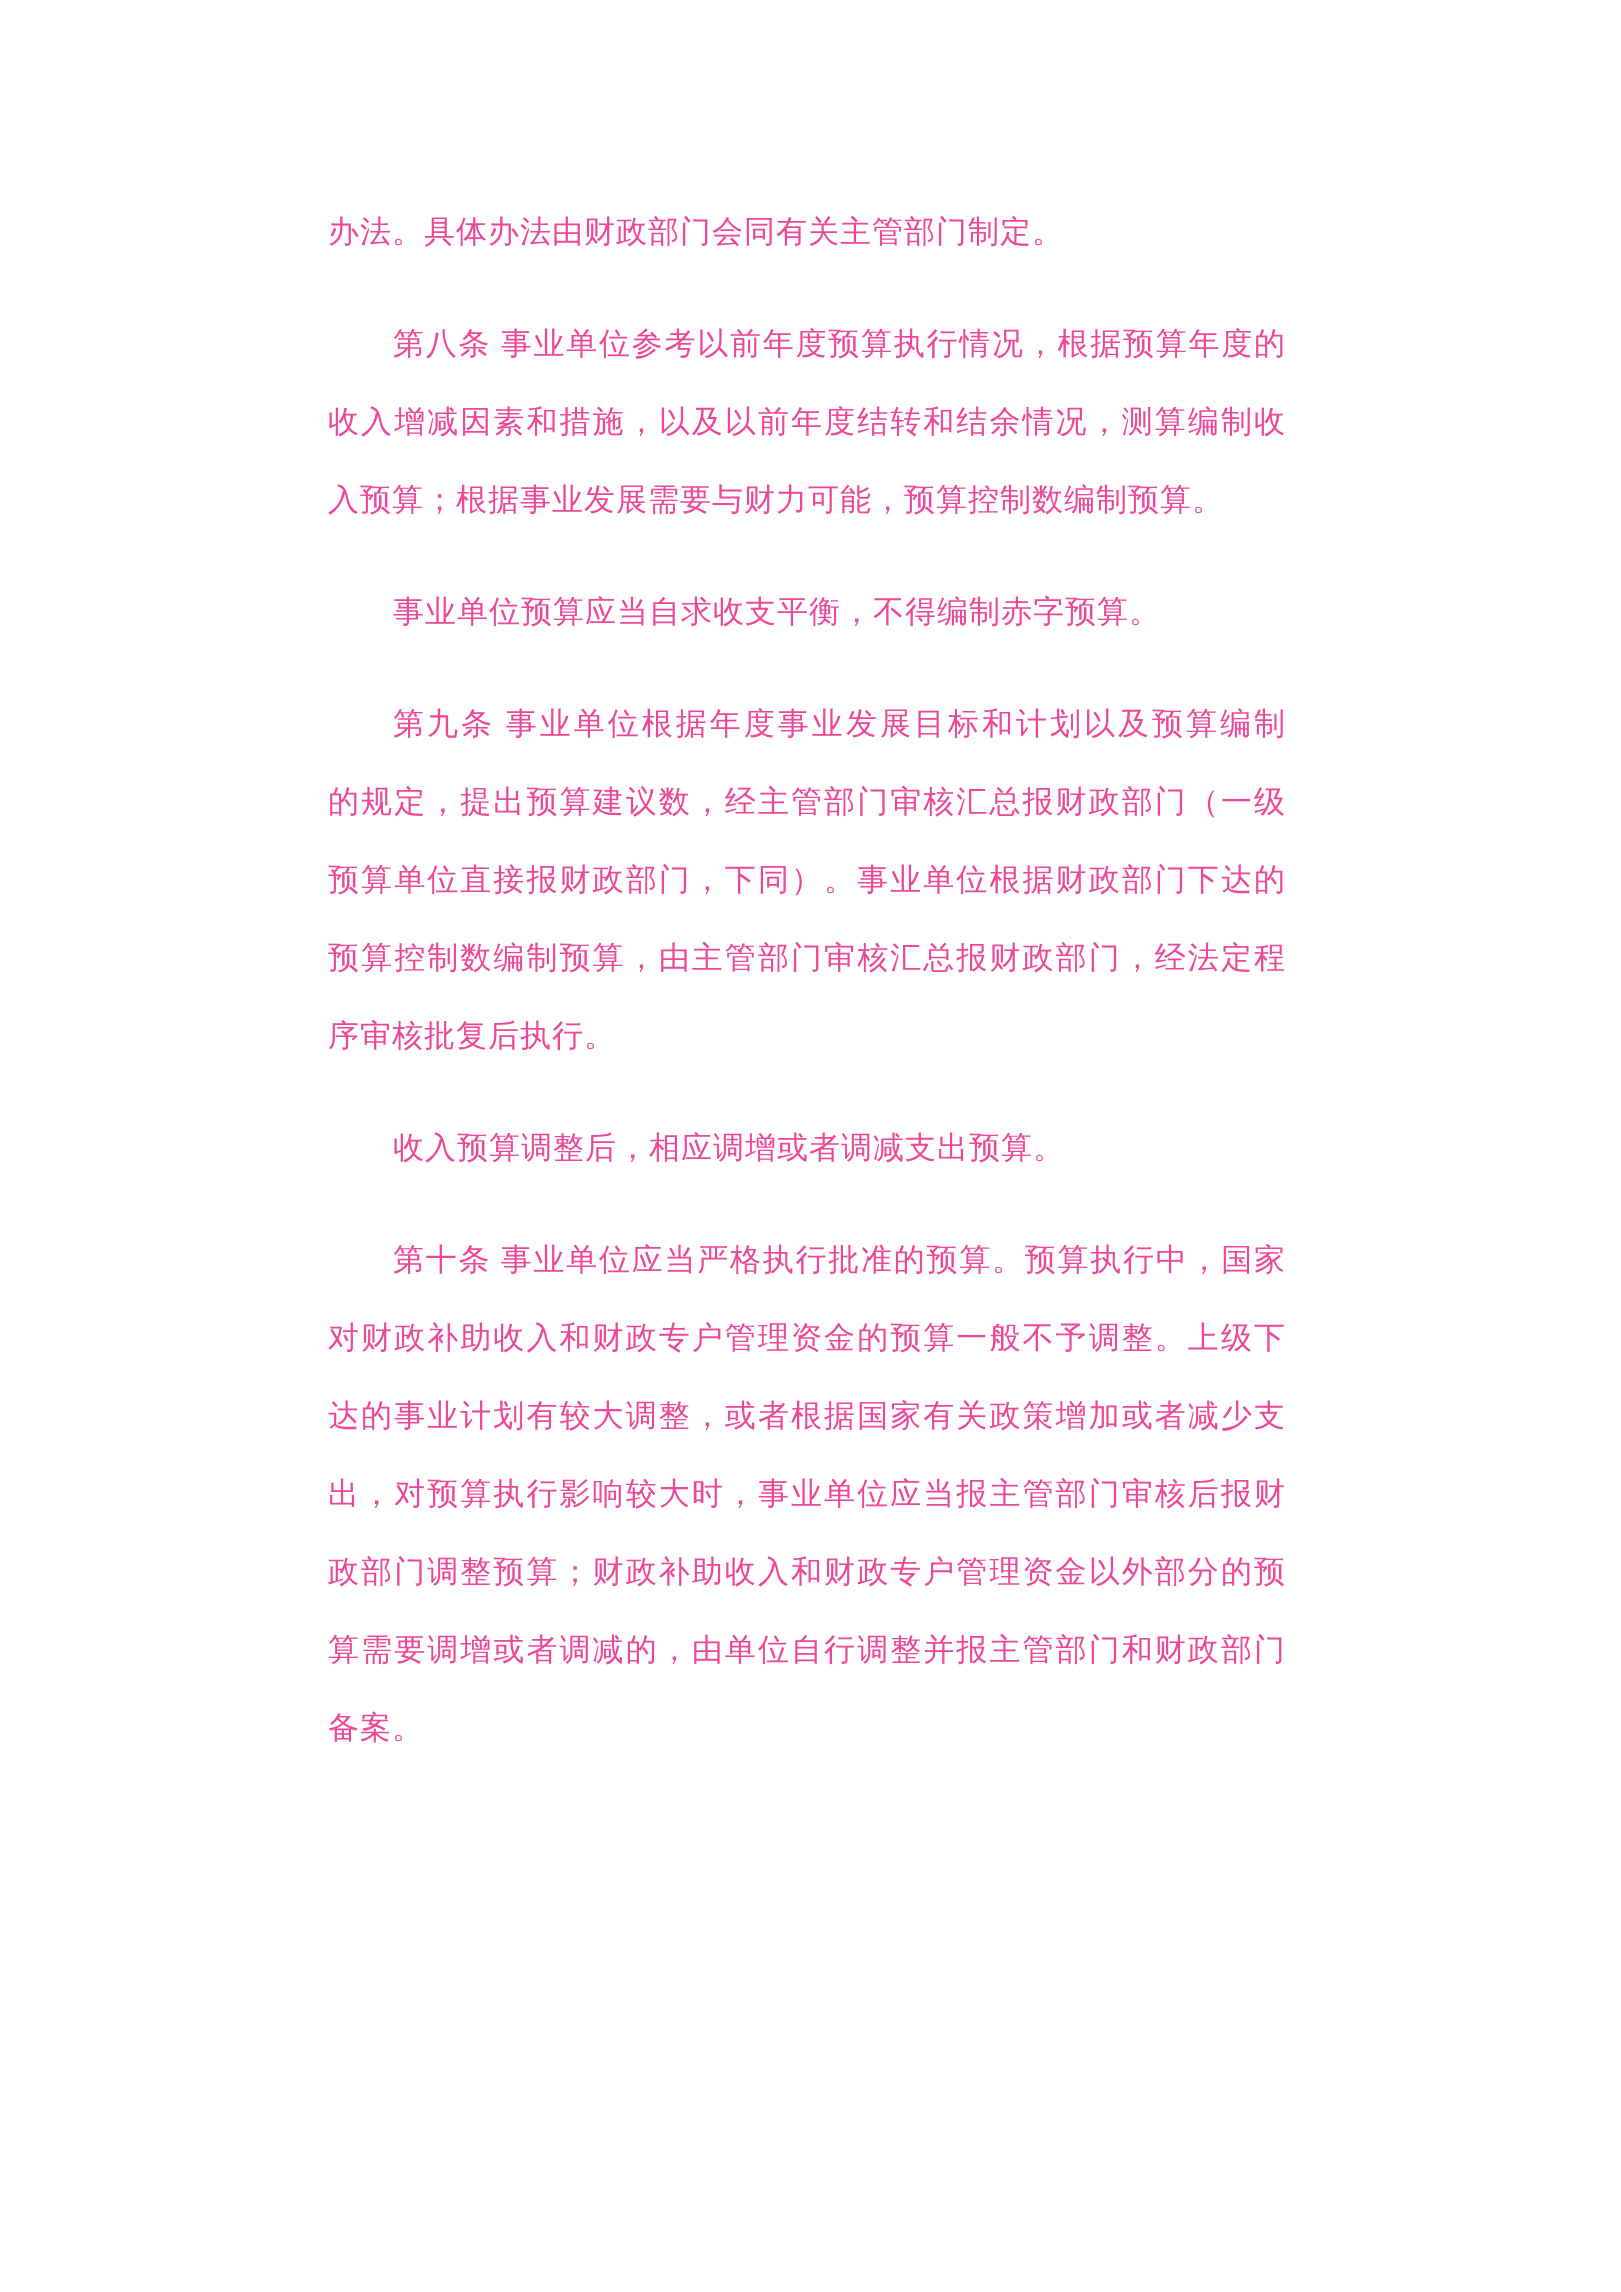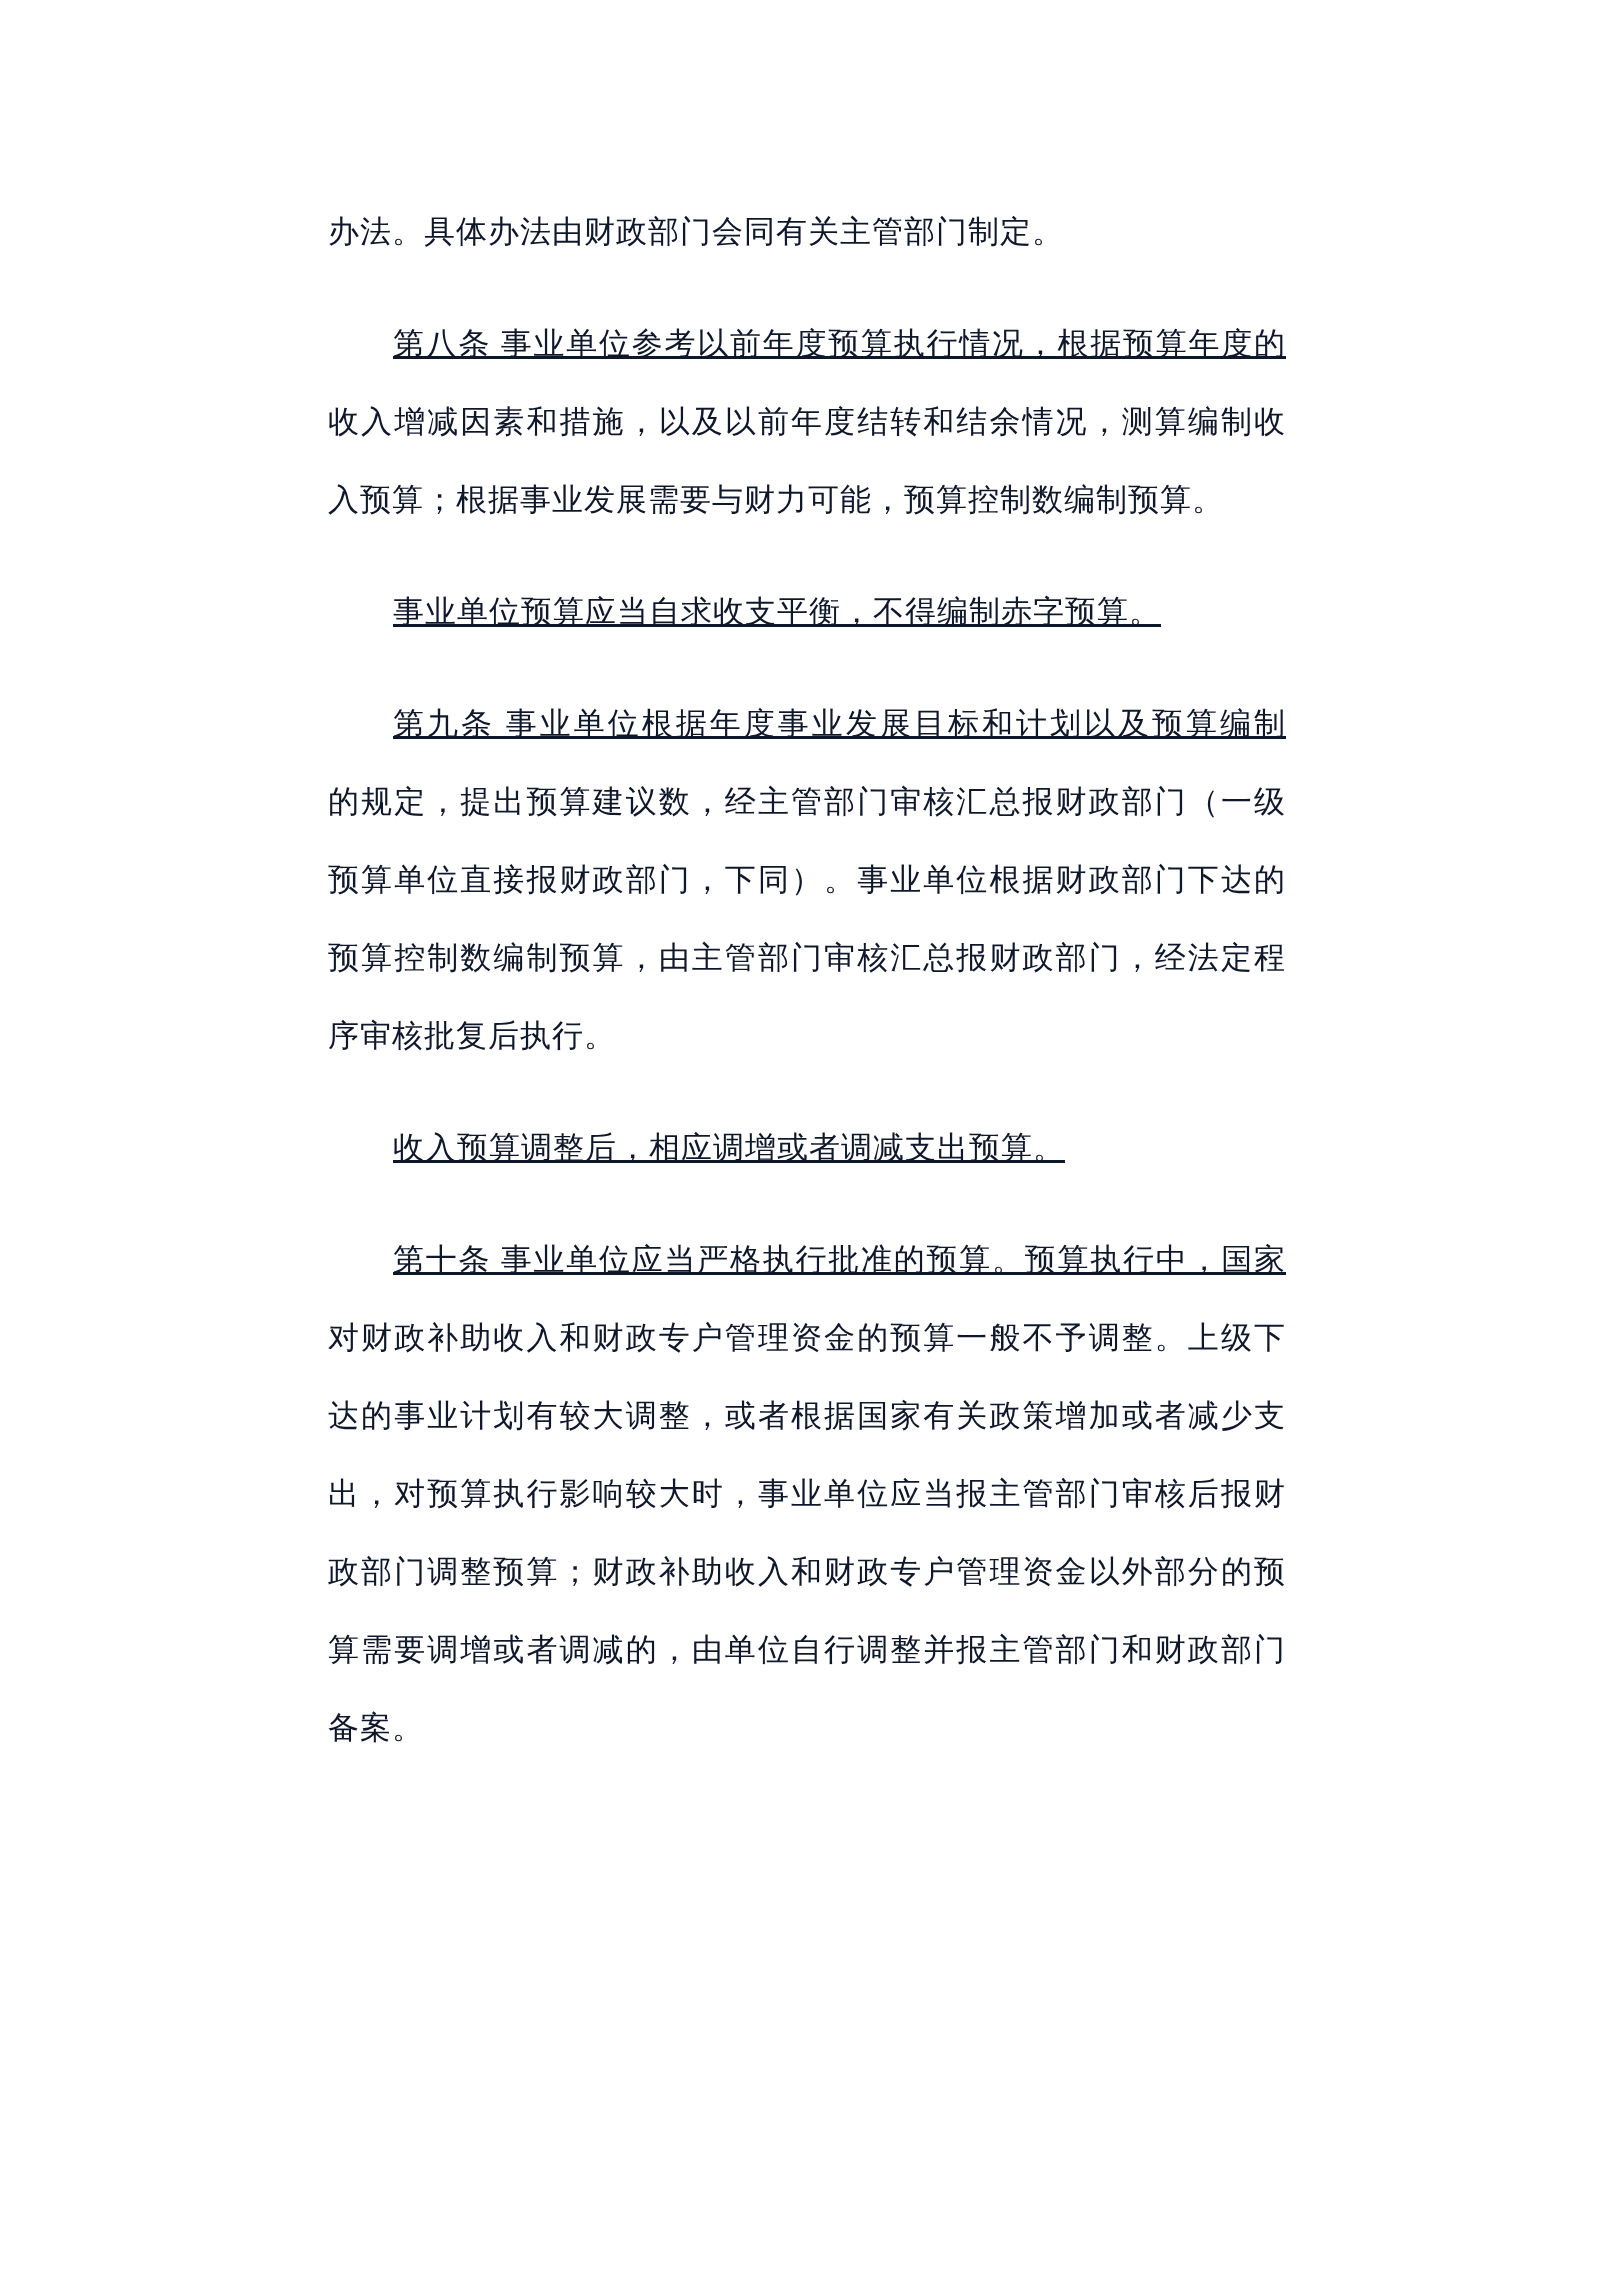--- a/index.html
+++ b/index.html
@@ -19,40 +19,39 @@
     left: 0; top: 0;
     width: 1621px;
     height: 2293px;
     background: #ffffff;
   }
   .text-block {
     position: absolute;
     left: 328px;
     top: 193px;
     width: 958px;
-    color: #0f172a;
+    color: #ec4899;
     font-size: 31px;
   }
   .paragraph {
     margin: 0 0 34px 0;
   }
   .text-line {
     height: 78px;
     line-height: 78px;
     text-align: left;
     letter-spacing: 1px;
   }
   .text-line.justified {
     text-align: justify;
     text-align-last: justify;
     text-justify: inter-character;
   }
   .text-line.first-indent {
     padding-left: 65px;
-    text-decoration: underline;
   }
 </style>
 </head>
 <body>
 
 <main class="page">
   <section class="text-block">
       <div class="paragraph">
         <div class="text-line">办法。具体办法由财政部门会同有关主管部门制定。</div>
       </div>

